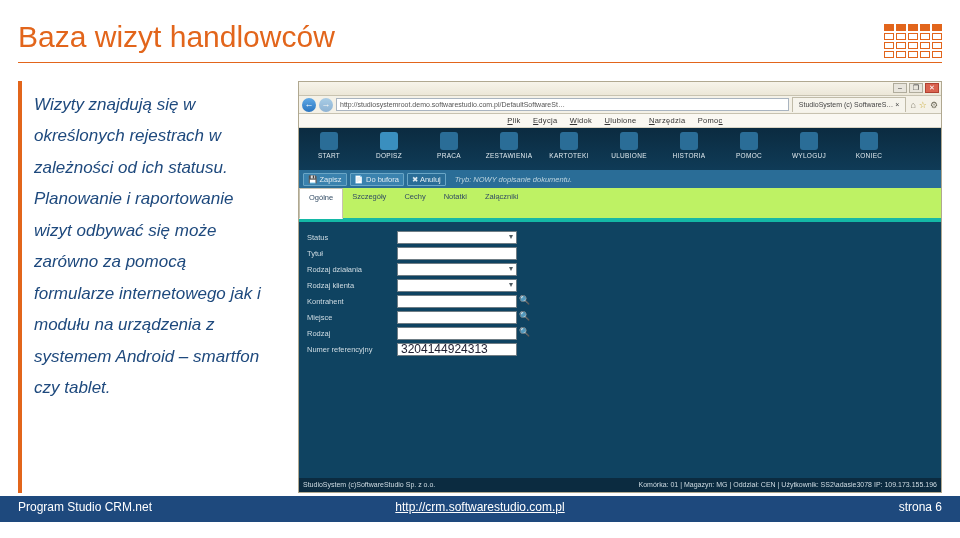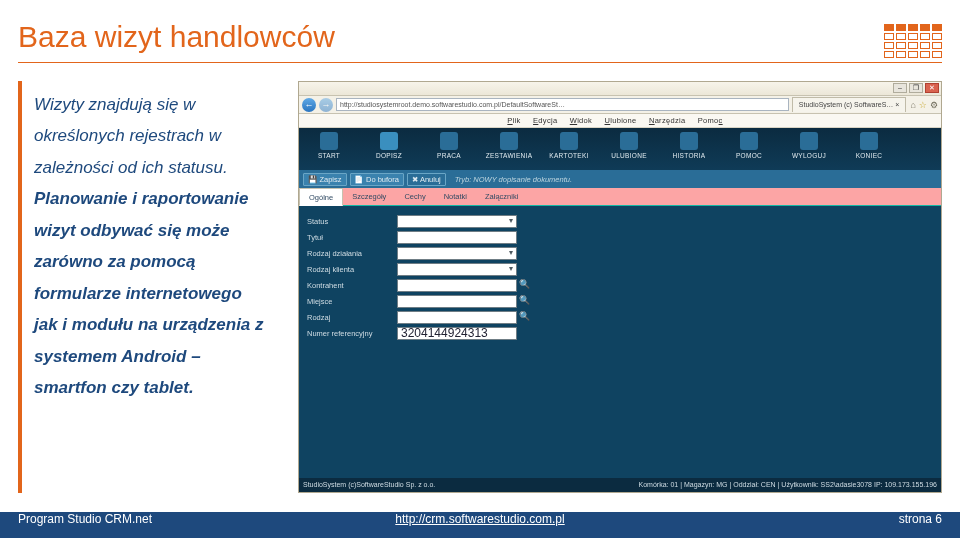--- a/index.html
+++ b/index.html
@@ -71,41 +71,41 @@
   .menubar { height:14px; background:#faf8f2; border-bottom:1px solid #d9d4c4; padding:0 4px; line-height:14px; font-size:7.5px; color:#333; letter-spacing:0.3px;text-align:center;}
   .menubar span { margin-right:10px;}
   .menubar span u { text-decoration:underline;}
   .toolbar { height:42px; background:linear-gradient(#0b2b40,#0f3b57); display:flex; color:#dfe9ee;}
   .tb-item { width:60px; text-align:center; padding-top:4px; font-size:6.5px; letter-spacing:0.3px;}
   .tb-icon { width:18px; height:18px; margin:0 auto 2px auto; background:#2a6d97; border-radius:3px; }
   .actionbar { height:18px; background:#2a6d97; display:flex; align-items:center; padding:0 4px; color:#e0ebf1; font-size:7.5px;}
   .ab-btn { background:#3a82ae; border:1px solid #6aa6c6; padding:0 4px; height:13px; line-height:11px; margin-right:3px; border-radius:1px;}
   .ab-btn.cancel { background:#2a6d97;}
   .tryb { margin-left:6px; color:#bcd4de; font-style:italic;}
-  .tabs2 { height:18px; display:flex; background:#fca5a5; border-bottom:1px solid #14b8a6; font-size:7.5px;}
+  .tabs2 { height:34px; display:flex; background:#bef264; border-bottom:4px solid #14b8a6; font-size:7.5px;}
   .tab2 { padding:0 9px; line-height:18px; color:#314a63;}
   .tab2.active { background:#fff; border:1px solid #c7c2b0; border-bottom:1px solid #fff; margin-bottom:-1px;}
   .form-area { background:#0f4361; padding:6px 8px; height:276px;}
   .frow { display:flex; align-items:center; margin:3px 0; font-size:7.5px; color:#cfdce3;}
   .frow label { width:90px; text-align:left; padding-right:8px;}
   .fld { background:#fff; border:1px solid #6f7d85; height:13px; width:120px; position:relative;}
   .fld.caret::after { content:"▾"; position:absolute; right:3px; top:0; font-size:8px; color:#4f5a61;}
   .fld.search::after { content:"🔍"; position:absolute; right:-15px; top:-1px; font-size:9px; color:#cfd8dc;}
   .fld.val { color:#223; font-size:12px; padding:0 3px; line-height:11px;}
   .statusbar { position:absolute; bottom:0; left:0; right:0; height:14px; background:#0b2b40; color:#cfdce3; font-size:7px; line-height:14px; padding:0 4px; display:flex; justify-content:space-between;}
   .footer {
     position: absolute;
-    bottom: 0; left:0; right:0;
+    bottom: 16px; left:0; right:0;
     height: 26px;
     background: #1E497D;
     color: #fff;
     font-size: 12px;
     display: flex;
-    align-items: flex-start;
-    padding: 0 18px;
+    align-items: flex-end;
+    padding: 8px 18px;
   }
   .footer .f-left { flex:1; }
   .footer .f-mid { flex:1; text-align:center; }
   .footer .f-right { flex:1; text-align:right; }
   .footer a { color:#fff; text-decoration:underline;}
 </style>
 </head>
 <body>
 
 <div class="title-bar">
@@ -131,21 +131,21 @@
       <span></span>
       <span></span>
       <span></span>
   </div>
 </div>
 <hr class="hr">
 
 <div class="content">
   <div class="desc">
     <p style="font-style:italic;">Wizyty znajdują się w określonych rejestrach w zależności od ich statusu.</p>
-    <p style="font-style:italic;font-weight:bold;">Planowanie i raportowanie wizyt odbywać się może zarówno za pomocą formularze internetowego jak i modułu na urządzenia z systemem Android – smartfon czy tablet.</p>
+    <p style="font-style:italic;">Planowanie i raportowanie wizyt odbywać się może zarówno za pomocą formularze internetowego jak i modułu na urządzenia z systemem Android – smartfon czy tablet.</p>
   </div>
 
   <div class="screenshot">
 
     <div class="win-chrome">
       <div class="win-btns">
         <span>–</span>
         <span>❐</span>
         <span class="close">✕</span>
       </div>

